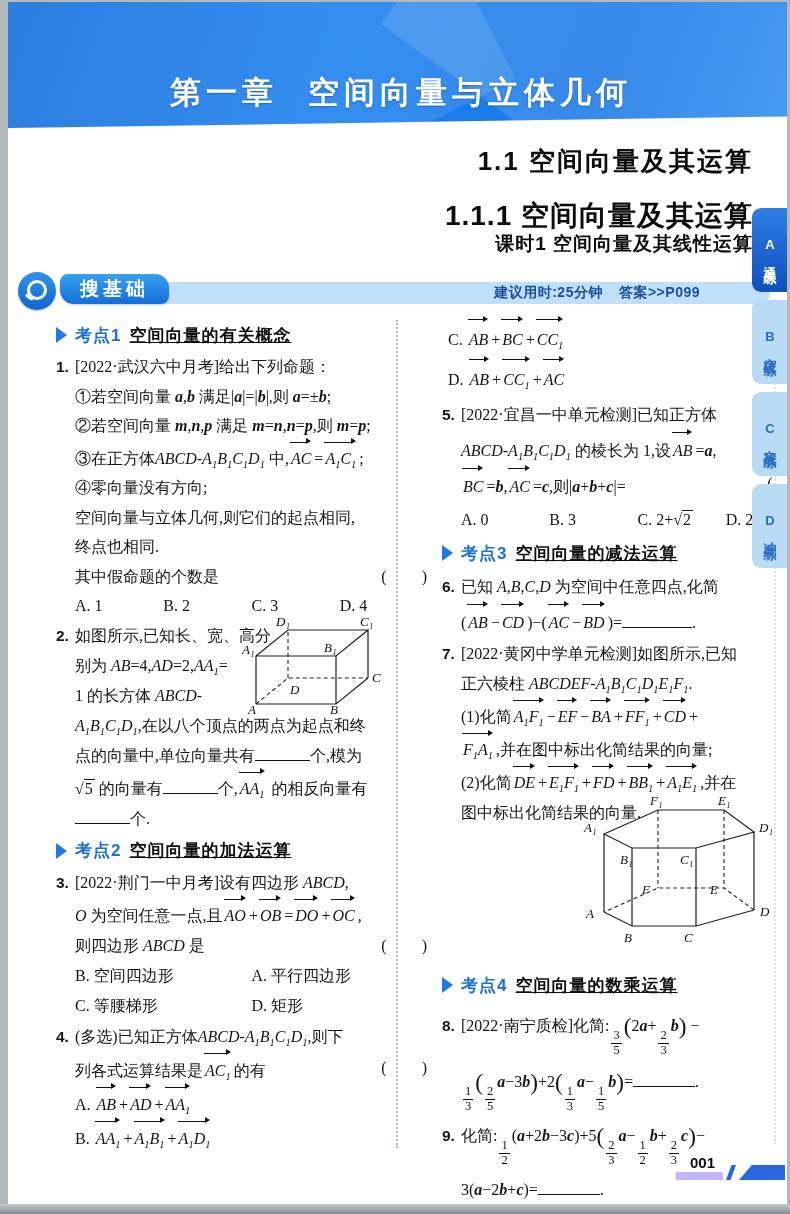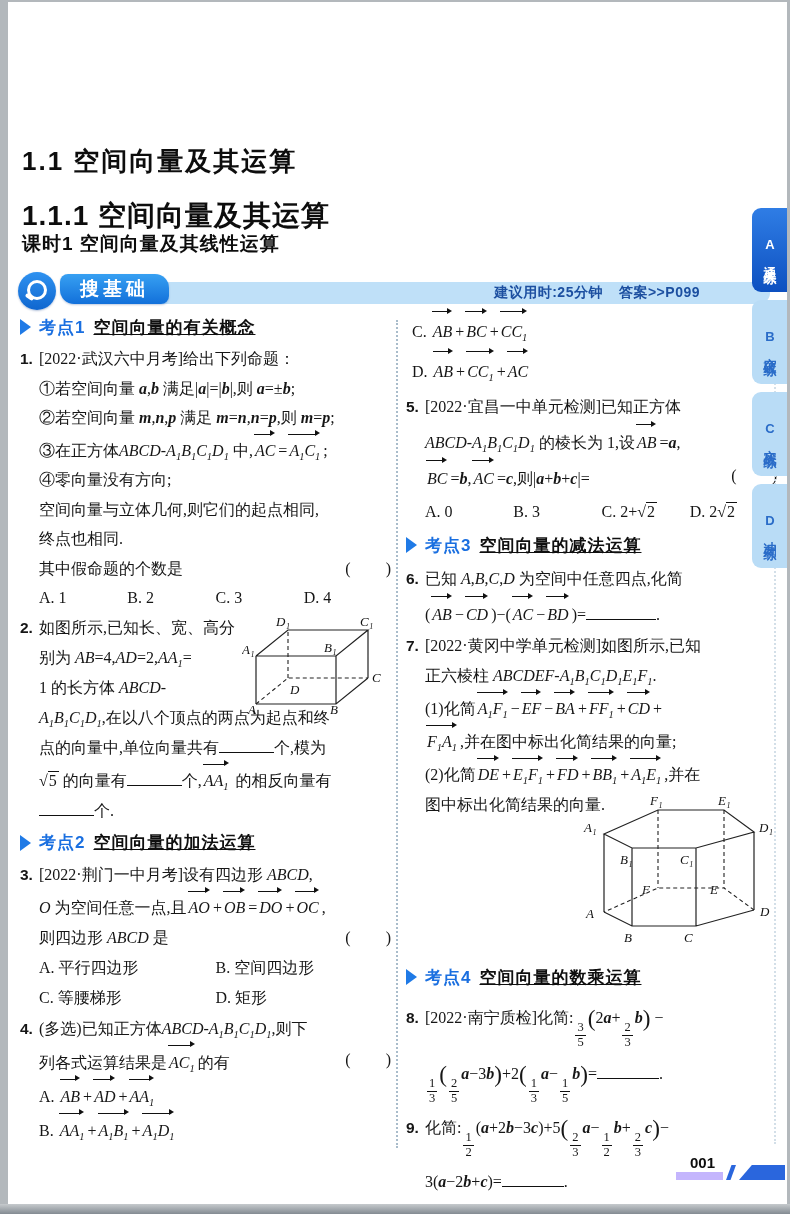--- a/index.html
+++ b/index.html
@@ -15,43 +15,43 @@
       clip-path:polygon(0 0,100% 0,100% 88%,0 97%);overflow:hidden;}
   .banner .s1{position:absolute;left:-90px;top:-80px;width:560px;height:300px;
       background:rgba(255,255,255,.10);transform:rotate(-27deg);}
   .banner .s2{position:absolute;right:-80px;top:-150px;width:430px;height:330px;
       background:rgba(255,255,255,.13);transform:rotate(36deg);}
   .chapter-line{position:absolute;left:162px;top:70px;display:flex;gap:30px;
       font-family:"Liberation Sans","DejaVu Sans",sans-serif;font-weight:700;
       font-size:31px;color:#ffffff;letter-spacing:5px;text-shadow:0 1px 2px rgba(0,40,120,.35);}
 
   
-  .h1,.h2,.h3{position:absolute;left:0;width:745px;text-align:left;color:#0d0d0d;
-      font-family:"Liberation Sans","DejaVu Sans",sans-serif;font-weight:700;margin-left:14px;}
+  .h1,.h2,.h3{position:absolute;left:0;width:745px;text-align:right;color:#0d0d0d;
+      font-family:"Liberation Sans","DejaVu Sans",sans-serif;font-weight:700;}
   .h1{top:142px;font-size:26px;letter-spacing:2px;}
   .h2{top:195px;font-size:28px;letter-spacing:1px;}
   .h3{top:229px;font-size:19px;letter-spacing:1px;}
 
   
   .secbar{position:absolute;left:0;top:270px;width:720px;height:42px;}
   .secbar .bar{position:absolute;left:84px;top:10px;width:678px;height:22px;
       background:#bfe0f8;border-radius:0 11px 11px 0;}
   .badge-circle{position:absolute;left:10px;top:0;width:38px;height:38px;border-radius:50%;
       background:linear-gradient(180deg,#2f92f0,#0f66cf);box-shadow:0 1px 2px rgba(0,50,130,.3);}
   .mag-ring{position:absolute;left:9px;top:8px;width:14px;height:14px;border:3.5px solid #fff;border-radius:50%;}
   .mag-handle{position:absolute;left:7px;top:23px;width:9px;height:4px;background:#fff;border-radius:2px;transform:rotate(35deg);}
   .badge-pill{position:absolute;left:52px;top:2px;height:30px;padding:0 20px;display:flex;align-items:center;
       background:linear-gradient(180deg,#37a0f2,#1270da);border-radius:8px 14px 8px 14px;
       color:#fff;font-family:"Liberation Sans","DejaVu Sans",sans-serif;font-weight:700;font-size:19px;letter-spacing:4px;
       box-shadow:0 1px 2px rgba(0,50,130,.25);}
   .meta{position:absolute;right:28px;top:12px;color:#1c4fa0;font-weight:700;font-size:14px;
       font-family:"Liberation Sans","DejaVu Sans",sans-serif;display:flex;gap:16px;letter-spacing:.5px;}
 
   
-  .col{position:absolute;top:308px;width:372px;font-size:16px;color:#161616;}
+  .col{position:absolute;top:316px;width:372px;font-size:16px;color:#161616;margin-left:36px;}
   .col.left{left:12px;}
   .col.right{left:398px;}
   .divider{position:absolute;left:388px;top:318px;height:828px;border-left:2px dotted #a9bccb;}
   .divider2{position:absolute;left:766px;top:318px;height:824px;border-left:2px dotted #d3dfe8;}
 
   .kaodian{display:flex;align-items:center;height:34px;gap:8px;
       font-family:"Liberation Sans","DejaVu Sans",sans-serif;}
   .tri{width:0;height:0;border-top:8px solid transparent;border-bottom:8px solid transparent;
       border-left:11px solid #1f7ae6;}
   .kbadge{color:#1a6fe0;font-weight:700;font-size:17px;letter-spacing:1px;}
@@ -102,20 +102,28 @@
   .pnum-label{font-family:"Liberation Sans","DejaVu Sans",sans-serif;font-weight:700;font-size:15px;
       color:#0d0d0d;border-bottom:8px solid #c4b5fd;padding:0 8px 1px 14px;}
   .fslash{width:10px;height:15px;background:#2a66dd;clip-path:polygon(55% 0,100% 0,45% 100%,0 100%);}
   .fband{width:46px;height:15px;background:#2a66dd;clip-path:polygon(28% 0,100% 0,100% 100%,0 100%);}
 </style>
 </head>
 <body>
 
 <div class="page">
 
+  <div class="banner">
+    <div class="s1"></div>
+    <div class="s2"></div>
+    <div class="chapter-line">
+      <span>第一章</span>
+      <span>空间向量与立体几何</span>
+    </div>
+  </div>
 
   <div class="h1">1.1  空间向量及其运算</div>
   <div class="h2">1.1.1  空间向量及其运算</div>
   <div class="h3">课时1  空间向量及其线性运算</div>
 
   <div class="secbar">
     <div class="bar"></div>
     <div class="badge-circle">
       <div class="mag-ring"></div>
       <div class="mag-handle"></div>
@@ -165,22 +173,22 @@
         <span class="tri"></span>
         <span class="kbadge">考点2</span>
         <span class="ktitle">空间向量的加法运算</span>
       </div>
       <div class="prob" style="--lh: 30px;">
         <span class="pnum">3.</span>
         <div class="line">[2022·荆门一中月考]设有四边形 <span class="it">ABCD</span>,</div>
         <div class="line"><span class="it">O</span> 为空间任意一点,且<span class="vec"><span class="it">AO</span></span>+<span class="vec"><span class="it">OB</span></span>=<span class="vec"><span class="it">DO</span></span>+<span class="vec"><span class="it">OC</span></span>,</div>
         <div class="line"><span class="ansp">(　　)</span>则四边形 <span class="it">ABCD</span> 是</div>
         <div class="line cols">
+          <span class="c">B. 空间四边形</span>
           <span class="c">A. 平行四边形</span>
-          <span class="c">B. 空间四边形</span>
         </div>
         <div class="line cols">
           <span class="c">C. 等腰梯形</span>
           <span class="c">D. 矩形</span>
         </div>
       </div>
       <div class="prob" style="--lh: 31px;">
         <span class="pnum">4.</span>
         <div class="line">(多选)已知正方体<span class="it">ABCD</span>-<span class="it">A<sub>1</sub>B<sub>1</sub>C<sub>1</sub>D<sub>1</sub></span>,则下</div>
         <div class="line"><span class="ansp">(　　)</span>列各式运算结果是<span class="vec"><span class="it">AC<sub>1</sub></span></span>的有</div>

